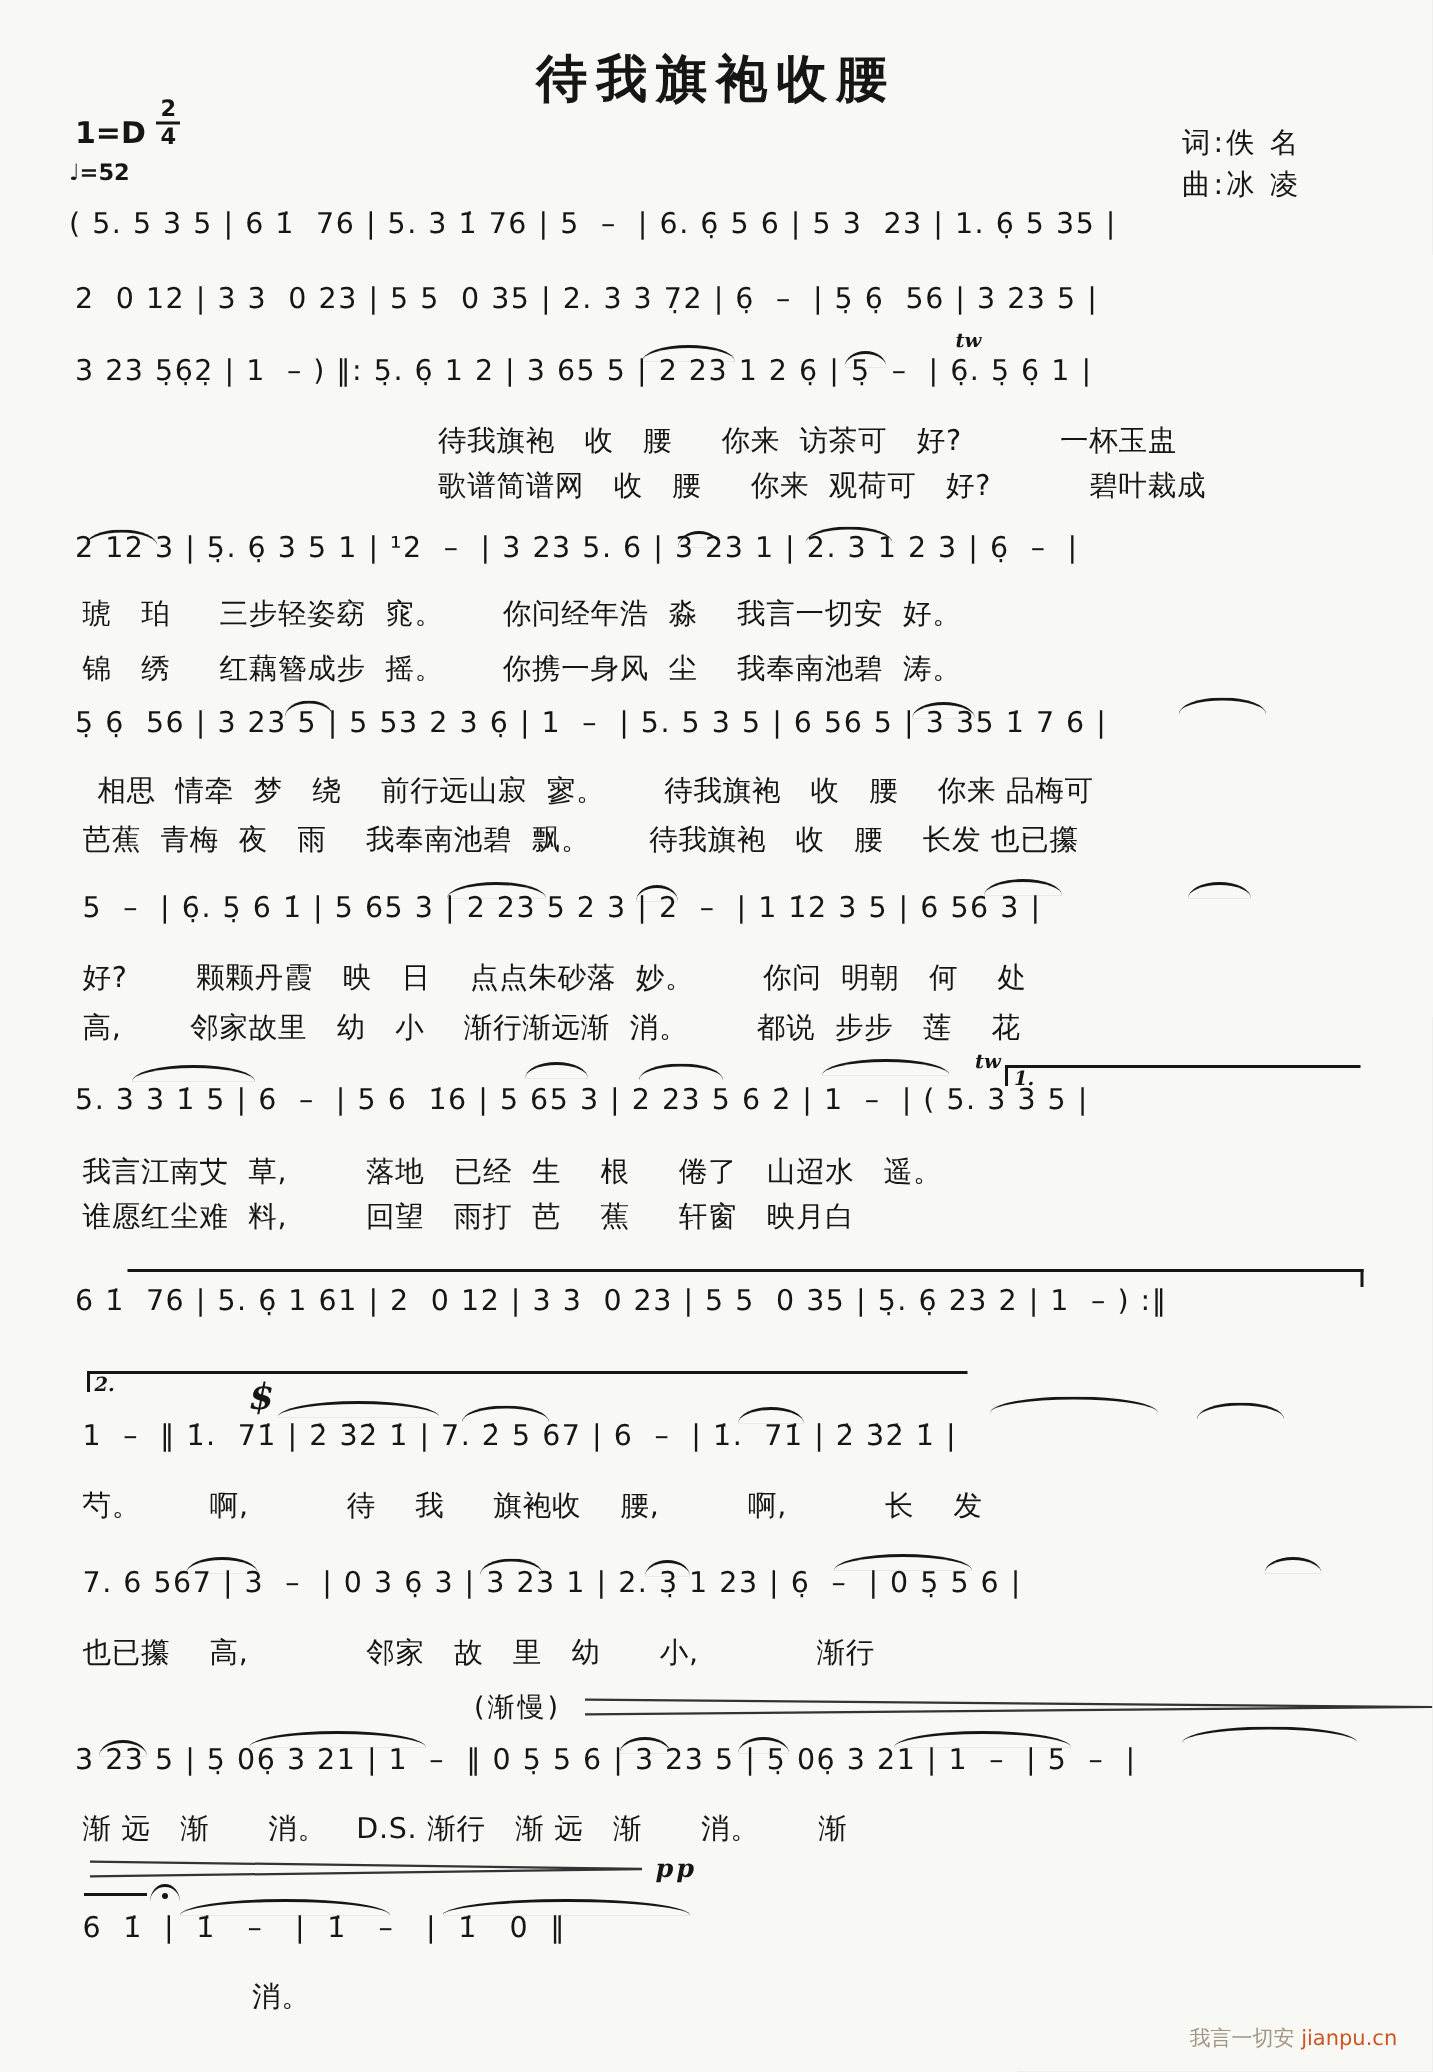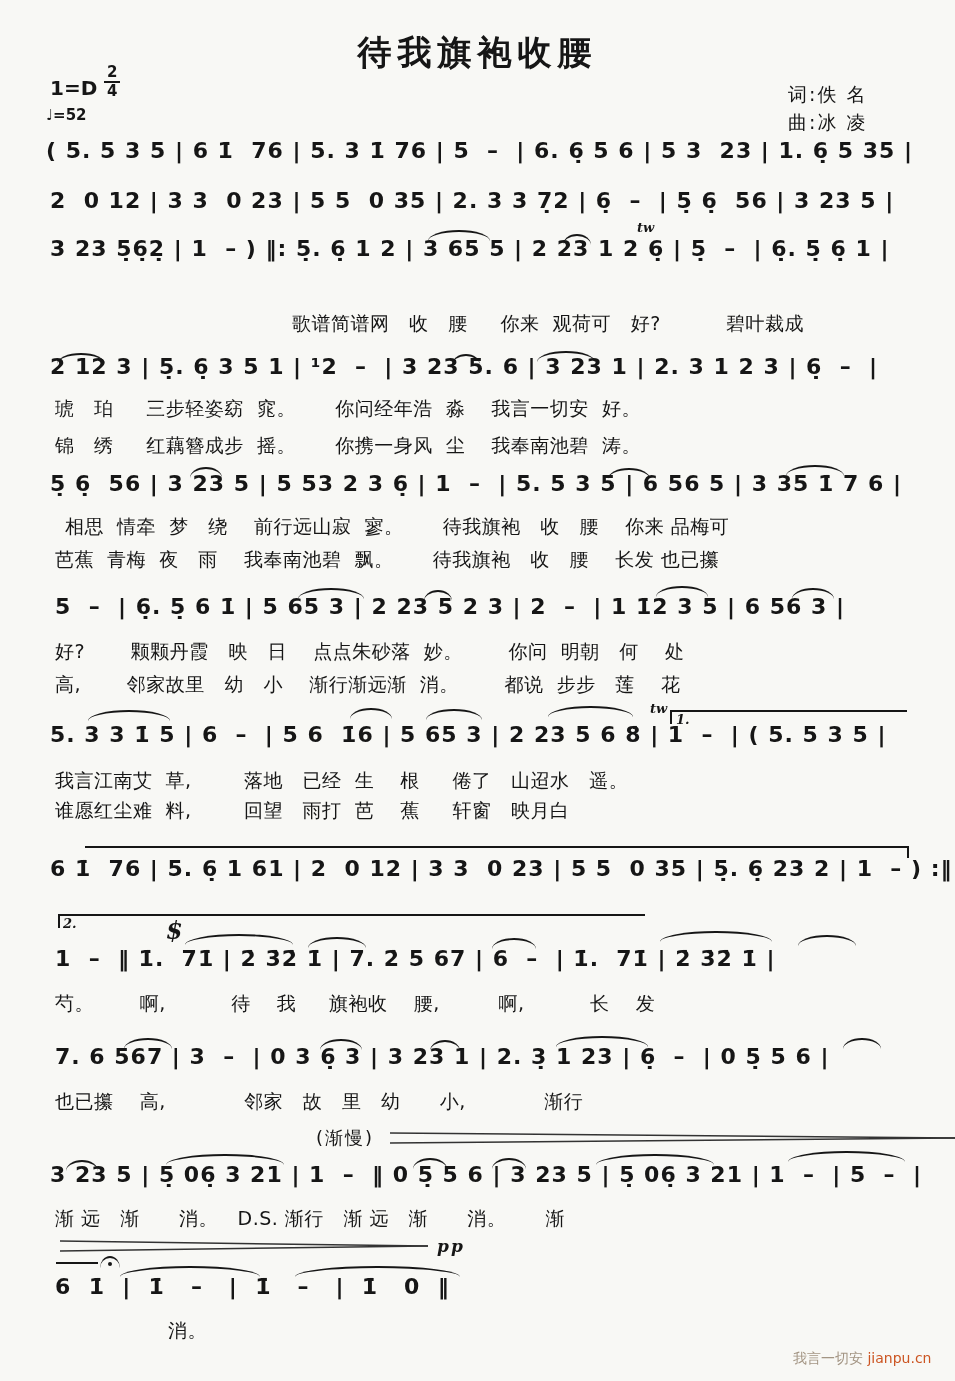--- a/index.html
+++ b/index.html
@@ -6,21 +6,21 @@
   #page{position:relative;width:955px;height:1381px;background:#f8f8f5;overflow:hidden;
         font-family:"DejaVu Sans",sans-serif;color:#161616;}
   .title{position:absolute;left:0;top:30px;width:100%;text-align:center;
          font-size:34px;font-weight:bold;letter-spacing:6px;}
   .keysig{position:absolute;left:50px;top:76px;font-size:20px;font-weight:bold;}
   .frac{position:absolute;left:104px;top:64px;text-align:center;font-size:15px;font-weight:bold;line-height:17px;}
   .frac .num{border-bottom:2px solid #161616;padding:0 3px;display:block;}
   .frac .den{display:block;}
   .tempo{position:absolute;left:46px;top:106px;font-size:15px;font-weight:bold;}
   .credit{position:absolute;left:788px;font-size:19px;letter-spacing:2px;}
-  .notes{position:absolute;font-size:22px;font-weight:bold;letter-spacing:1px;
+  .notes{position:absolute;font-size:19px;font-weight:normal;letter-spacing:1px;
          white-space:pre;font-family:"DejaVu Sans",sans-serif;text-align:right;}
   .lyr{position:absolute;font-size:19px;letter-spacing:.5px;white-space:pre;}
   .slur{position:absolute;height:9px;border-top:2px solid #161616;
         border-radius:50% 50% 0 0 / 100% 100% 0 0;}
   .tieline{position:absolute;height:2px;background:#161616;}
   .mordent{position:absolute;font:italic bold 13px "DejaVu Serif",serif;}
   .volta{position:absolute;border-top:2px solid #161616;}
   .volta.vleft{border-left:2px solid #161616;}
   .volta.vright{border-right:2px solid #161616;}
   .volta-label{position:absolute;font:italic bold 13px "DejaVu Serif",serif;}
@@ -51,27 +51,28 @@
 
   <div class="credit" style="top:82px">词:佚 名</div>
   <div class="credit" style="top:110px">曲:冰 凌</div>
 
   <div class="notes" style="left:46px;top:138px">( 5. 5 3 5 | 6 1̇  76 | 5. 3 1̇ 76 | 5  –  | 6. 6̣ 5 6 | 5 3  23 | 1. 6̣ 5 35 |</div>
   <div class="notes" style="left:50px;top:188px">2  0 12 | 3 3  0 23 | 5 5  0 35 | 2. 3 3 7̣2 | 6̣  –  | 5̣ 6̣  56 | 3 23 5 |</div>
   <div class="notes" style="left:50px;top:236px">3 23 5̣6̣2̣ | 1  – ) ‖: 5̣. 6̣ 1 2 | 3 65 5 | 2 23 1 2 6̣ | 5̣  –  | 6̣. 5̣ 6̣ 1 |</div>
   <div class="notes" style="left:50px;top:354px">2 12 3 | 5̣. 6̣ 3 5 1 | ¹2  –  | 3 23 5. 6 | 3 23 1 | 2. 3 1 2 3 | 6̣  –  |</div>
   <div class="notes" style="left:50px;top:471px">5̣ 6̣  56 | 3 23 5 | 5 53 2 3 6̣ | 1  –  | 5. 5 3 5 | 6 56 5 | 3 35 1̇ 7 6 |</div>
   <div class="notes" style="left:55px;top:594px">5  –  | 6̣. 5̣ 6 1̇ | 5 65 3 | 2 23 5 2 3 | 2  –  | 1 1̇2 3 5 | 6 56 3 |</div>
-  <div class="notes" style="left:50px;top:722px">5. 3 3 1̇ 5 | 6  –  | 5 6  1̇6 | 5 65 3 | 2 23 5 6 8̇ | 1  –  | ( 5. 5 3 5 |</div>
+  <div class="notes" style="left:50px;top:722px">5. 3 3 1̇ 5 | 6  –  | 5 6  1̇6 | 5 65 3 | 2 23 5 6 2̇ | 1  –  | ( 5. 3 3 5 |</div>
   <div class="notes" style="left:50px;top:856px">6 1̇  76 | 5. 6̣ 1 61 | 2  0 12 | 3 3  0 23 | 5 5  0 35 | 5̣. 6̣ 23 2 | 1  – ) :‖</div>
   <div class="notes" style="left:55px;top:946px">1  –  ‖ 1̇.  71̇ | 2̇ 3̇2̇ 1̇ | 7. 2̇ 5 67 | 6  –  | 1̇.  71̇ | 2̇ 3̇2̇ 1̇ |</div>
   <div class="notes" style="left:55px;top:1044px">7. 6 567 | 3  –  | 0 3 6̣ 3 | 3 23 1 | 2. 3̣ 1 23 | 6̣  –  | 0 5̣ 5 6 |</div>
   <div class="notes" style="left:50px;top:1162px">3 23 5 | 5̣ 06̣ 3 21 | 1  –  ‖ 0 5̣ 5 6 | 3 23 5 | 5̣ 06̣ 3 21 | 1  –  | 5  –  |</div>
   <div class="notes" style="left:55px;top:1274px">6  1̇  |  1̇   –   |  1̇   –   |  1̇   0  ‖</div>
 
+  <div class="lyr" style="left:292px;top:281px">待我旗袍   收   腰     你来  访茶可   好?          一杯玉盅</div>
   <div class="lyr" style="left:292px;top:311px">歌谱简谱网   收   腰     你来  观荷可   好?          碧叶裁成</div>
   <div class="lyr" style="left:55px;top:396px">琥   珀     三步轻姿窈  窕。      你问经年浩  淼    我言一切安  好。</div>
   <div class="lyr" style="left:55px;top:433px">锦   绣     红藕簪成步  摇。      你携一身风  尘    我奉南池碧  涛。</div>
   <div class="lyr" style="left:65px;top:514px">相思  情牵  梦   绕    前行远山寂  寥。      待我旗袍   收   腰    你来 品梅可</div>
   <div class="lyr" style="left:55px;top:547px">芭蕉  青梅  夜   雨    我奉南池碧  飘。      待我旗袍   收   腰    长发 也已攥</div>
   <div class="lyr" style="left:55px;top:639px">好?       颗颗丹霞   映   日    点点朱砂落  妙。       你问  明朝   何    处</div>
   <div class="lyr" style="left:55px;top:672px">高,       邻家故里   幼   小    渐行渐远渐  消。       都说  步步   莲    花</div>
   <div class="lyr" style="left:55px;top:768px">我言江南艾  草,        落地   已经  生    根     倦了   山迢水   遥。</div>
   <div class="lyr" style="left:55px;top:798px">谁愿红尘难  料,        回望   雨打  芭    蕉     轩窗   映月白</div>
   <div class="lyr" style="left:55px;top:991px">芍。       啊,          待    我     旗袍收    腰,         啊,          长    发</div>

